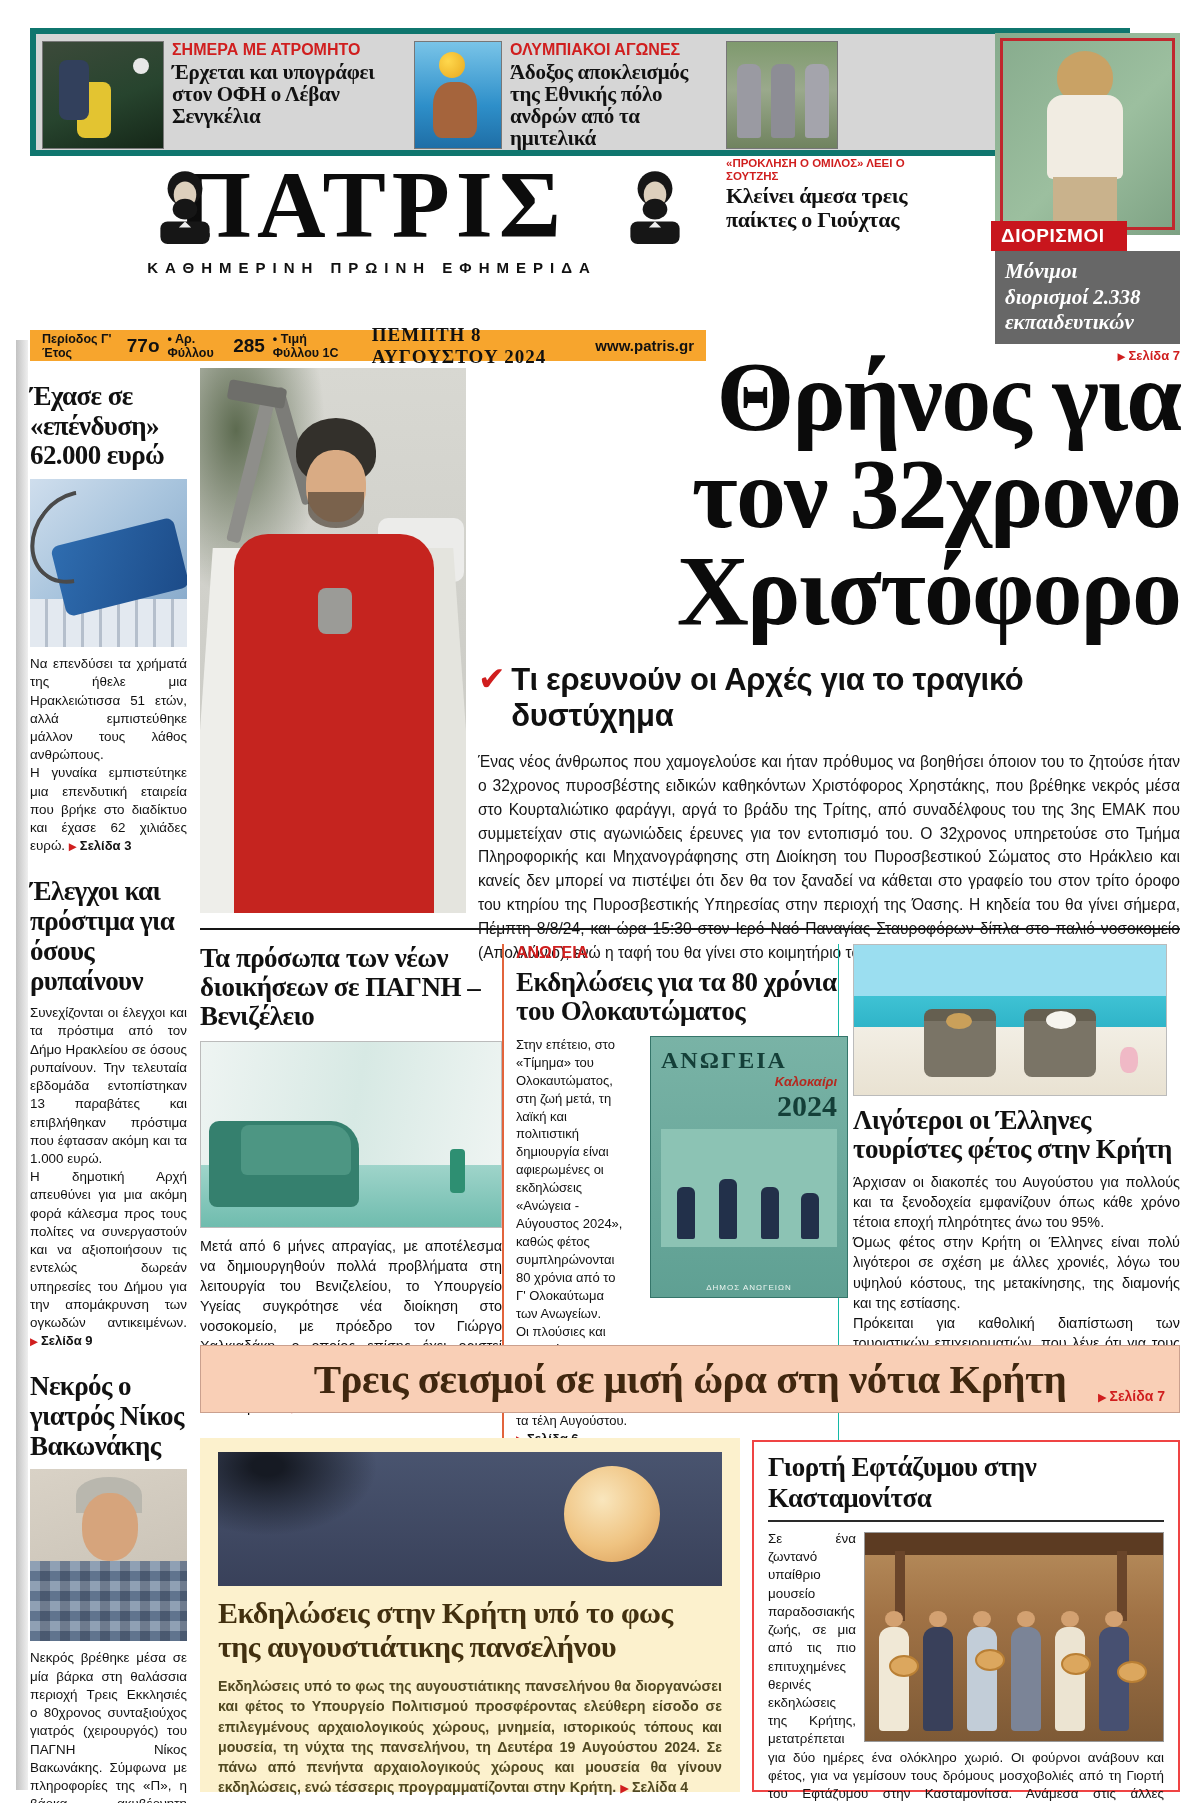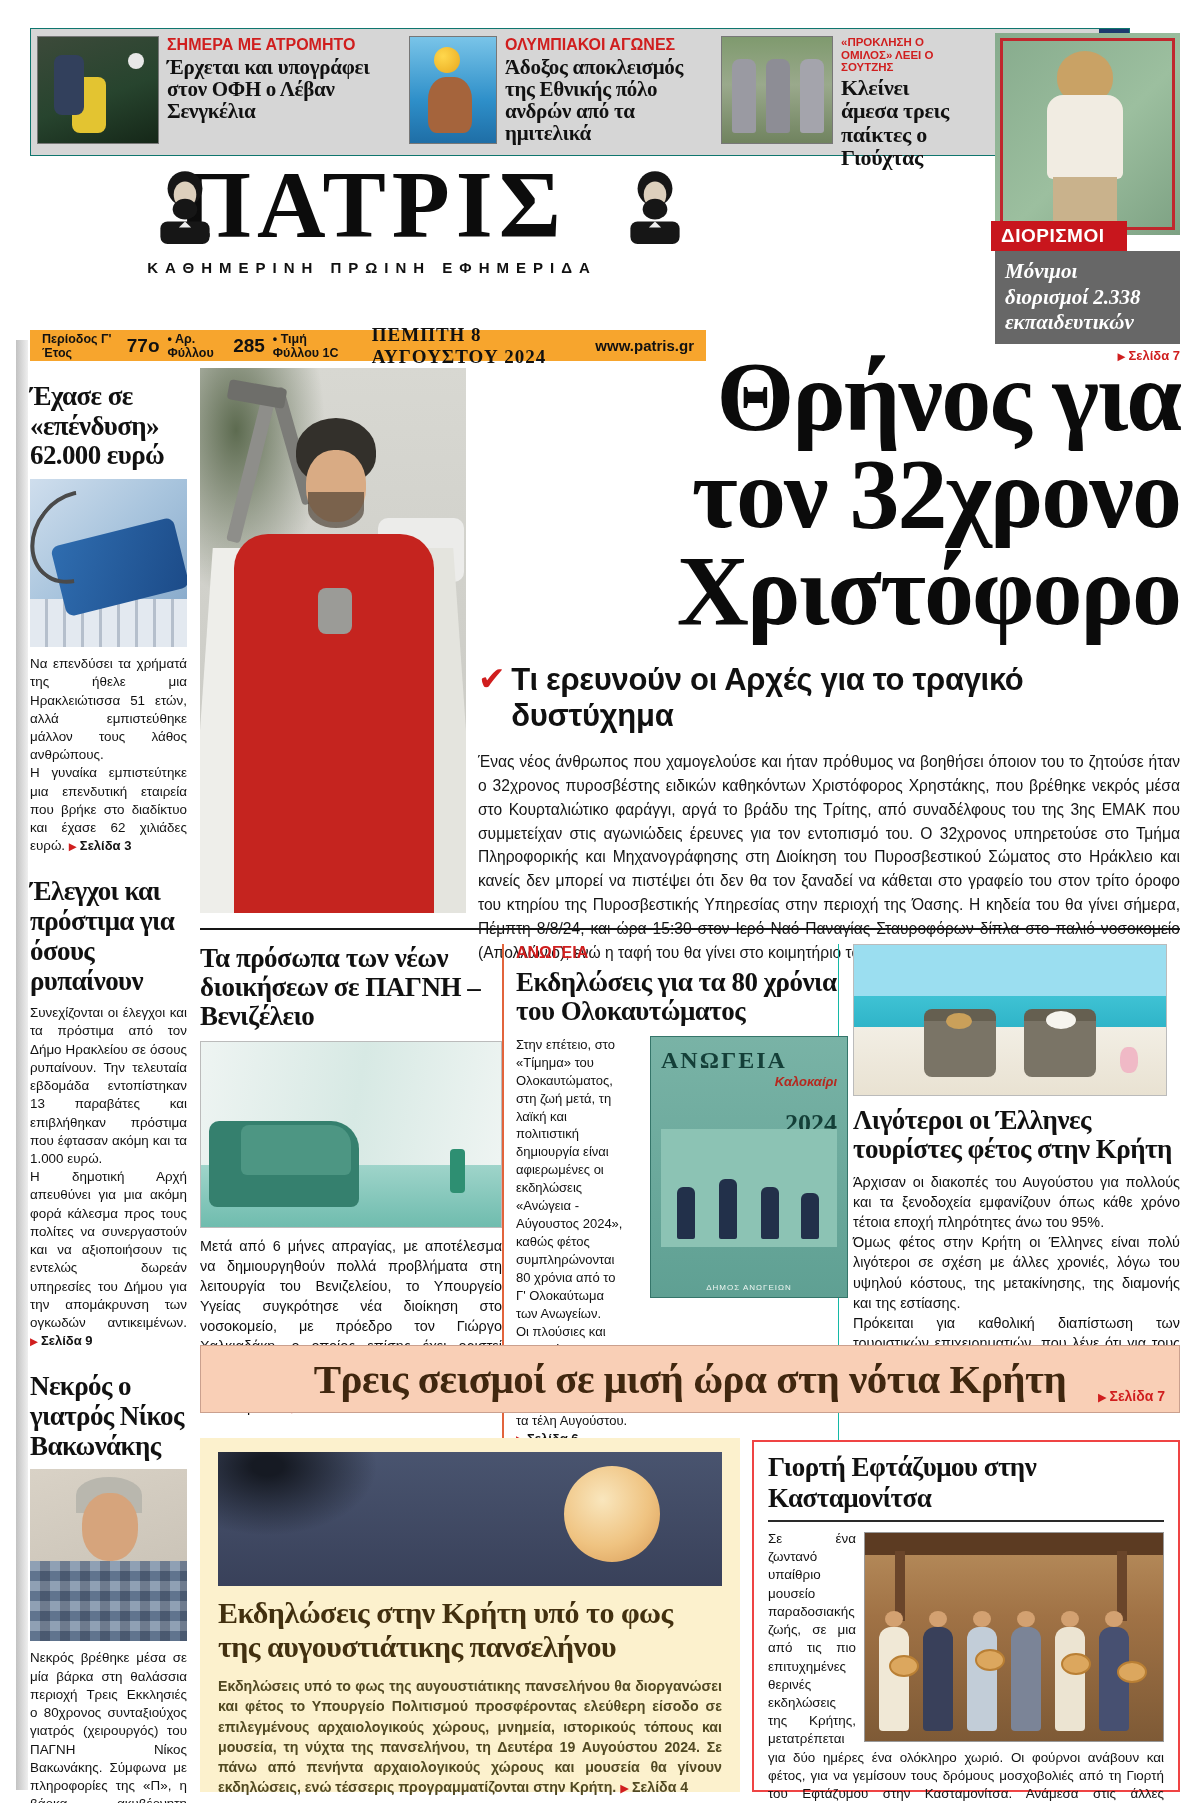--- a/index.html
+++ b/index.html
@@ -12,21 +12,21 @@
   .pg.red{color:#d01e1e;}
   .photo{position:relative;overflow:hidden;}
   .photo *{position:absolute;}
 
   
   .fold{position:absolute;left:16px;top:340px;width:12px;height:1450px;
         background:linear-gradient(to right,#c2c2c2,#efefef);}
 
   
   .top-strip{position:absolute;left:30px;top:28px;width:1100px;height:128px;background:#d6d6d6;
-             border:1px solid #0f766e;box-sizing:border-box;display:flex;align-items:stretch;}
+             border:6px solid #0f766e;box-sizing:border-box;display:flex;align-items:stretch;}
   .teaser{display:flex;gap:8px;padding:7px 6px;box-sizing:border-box;}
   .teaser .ph{border:1px solid #777;flex:none;height:106px;}
   .t-kick{color:#d01e1e;font-weight:700;font-size:16px;line-height:1.1;margin-bottom:2px;}
   .t-head{font-size:21px;line-height:1.06;letter-spacing:-.3px;}
   .pages-tab{margin-left:auto;width:30px;background:#1d3a6e;color:#f6a42a;display:flex;
              align-items:center;justify-content:center;writing-mode:vertical-rl;transform:rotate(180deg);
              font-weight:700;font-size:14px;letter-spacing:1px;}
   .ph-foot{width:120px;background:linear-gradient(160deg,#3c4a3a 0%,#27442e 55%,#152718 100%);}
   .ph-foot i{position:absolute;left:34px;top:40px;width:34px;height:56px;background:#e3c431;border-radius:8px;display:block;}
   .ph-foot u{position:absolute;left:16px;top:18px;width:30px;height:60px;background:#32405c;border-radius:8px;display:block;}
@@ -125,21 +125,21 @@
   .colA .body,.colC .body{font-size:14.4px;line-height:1.4;text-align:justify;}
   .colB{width:336px;flex:none;box-sizing:border-box;border-left:2px solid #e2643c;padding-left:12px;}
   .kickB{color:#d01e1e;font-weight:700;font-size:16px;margin-bottom:6px;}
   .colB-row{display:flex;gap:22px;margin-top:10px;}
   .colB-text{width:112px;flex:none;font-size:13px;line-height:1.38;}
   .poster{width:198px;height:262px;flex:none;background:linear-gradient(180deg,#79b3a6 0%,#5fa093 100%);
           border:1px solid #35756a;box-sizing:border-box;padding:10px 10px 6px;position:relative;}
   .poster .pt{font-family:"Liberation Serif","DejaVu Serif",serif;font-weight:700;font-size:24px;
               letter-spacing:2px;color:#143f38;}
   .poster .ps{text-align:right;color:#b5281e;font-style:italic;font-weight:700;font-size:13px;}
-  .poster .py{text-align:right;color:#143f38;font-weight:800;font-size:26px;font-family:"Liberation Serif",serif;margin-top:20px;}
+  .poster .py{text-align:right;color:#143f38;font-weight:800;font-size:30px;font-family:"Liberation Serif",serif;}
   .poster .art{position:absolute;left:10px;right:10px;top:92px;height:118px;background:#8cc3b4;}
   .poster .art i{position:absolute;bottom:8px;width:18px;height:52px;background:#22304a;border-radius:6px 6px 2px 2px;display:block;}
   .poster .art i:nth-child(1){left:16px}.poster .art i:nth-child(2){left:58px;height:60px}
   .poster .art i:nth-child(3){left:100px}.poster .art i:nth-child(4){left:140px;height:46px}
   .poster .pf{position:absolute;left:10px;right:10px;bottom:5px;color:#eef6f2;font-size:8px;letter-spacing:1px;text-align:center;}
   .colC{flex:1;box-sizing:border-box;border-left:1px solid #14b8a6;padding-left:14px;}
   .ph-beach{width:312px;height:150px;border:1px solid #bbb;margin-bottom:10px;
             background:linear-gradient(180deg,#9bdef0 0%,#9bdef0 34%,#3fc2d4 34%,#2fb4c8 55%,#f2eee4 55%,#e9e2d2 100%);}
   .ph-beach .lounger{bottom:18px;width:72px;height:56px;background:#7a7466;border-radius:8px;border-top:12px solid #655f50;}
   .ph-beach .l1{left:70px}.ph-beach .l2{left:170px}
@@ -212,21 +212,21 @@
     <div class="teaser" style="width:312px;">
       <div class="ph ph-polo photo">
           <i></i>
           <u></u>
         </div>
       <div>
         <div class="t-kick">ΟΛΥΜΠΙΑΚΟΙ ΑΓΩΝΕΣ</div>
         <div class="t-head serifh">Άδοξος αποκλεισμός της Εθνικής πόλο ανδρών από τα ημιτελικά</div>
       </div>
     </div>
-    <div class="teaser" style="width:242px;">
+    <div class="teaser" style="width:242px;flex-direction:column;">
       <div class="ph ph-train photo">
           <i></i>
           <u></u>
           <s></s>
         </div>
       <div>
         <div class="t-kick" style="font-size:11.5px;">«ΠΡΟΚΛΗΣΗ Ο ΟΜΙΛΟΣ» ΛΕΕΙ Ο ΣΟΥΤΖΗΣ</div>
         <div class="t-head serifh" style="font-size:22px;">Κλείνει άμεσα τρεις παίκτες ο Γιούχτας</div>
       </div>
     </div>

